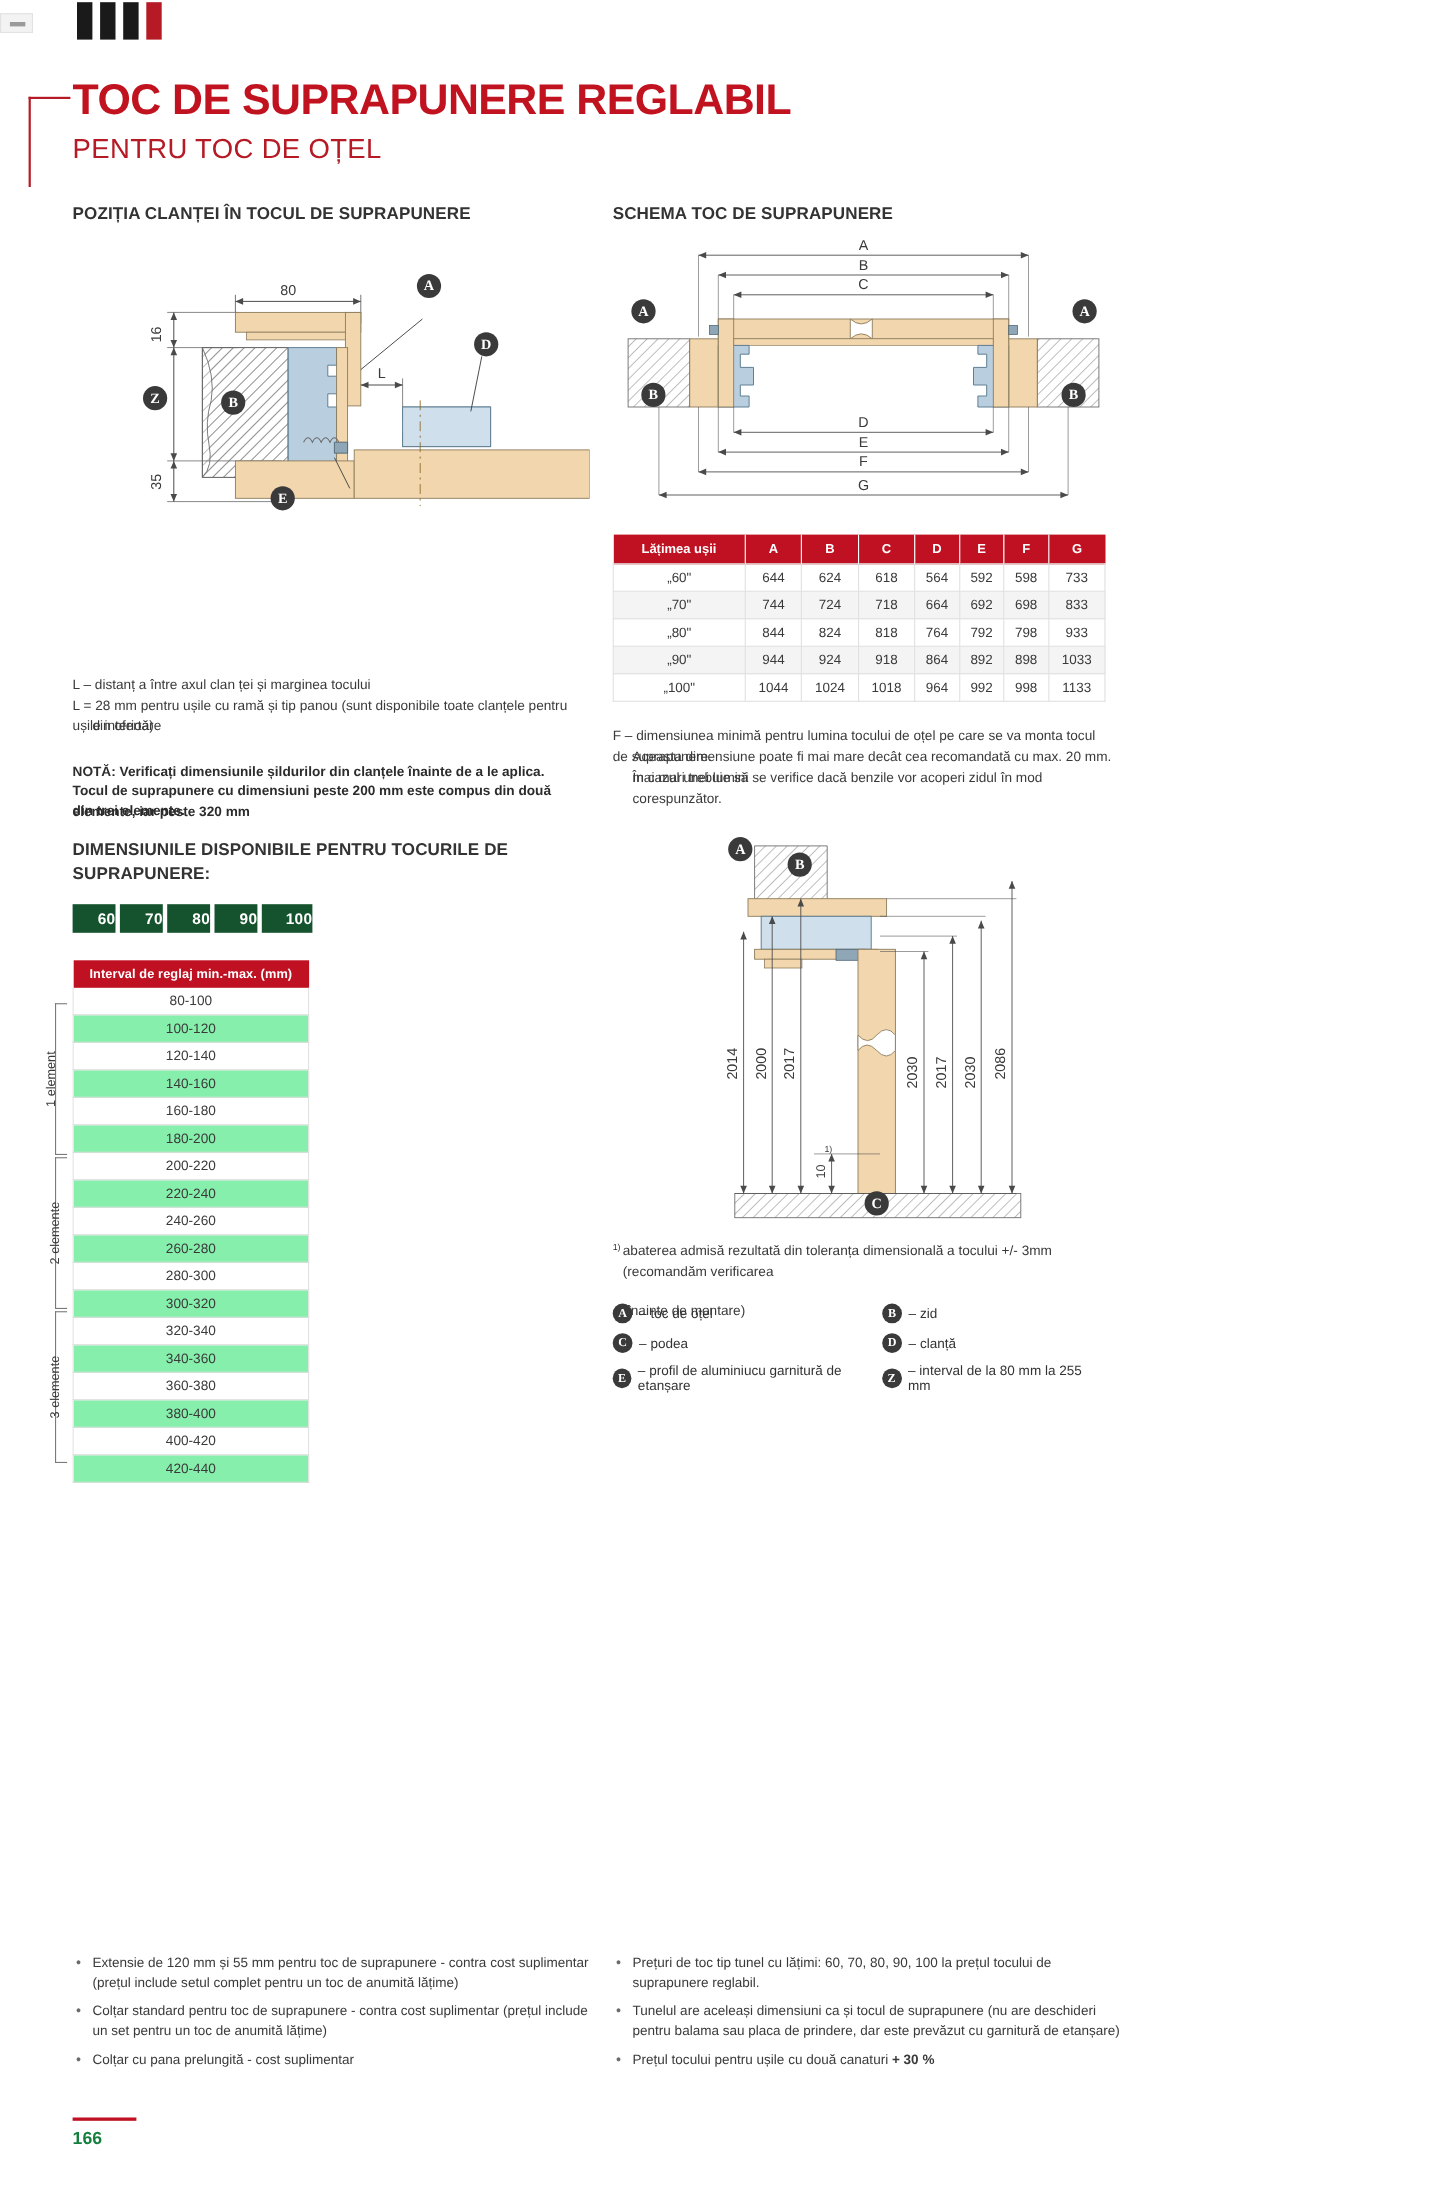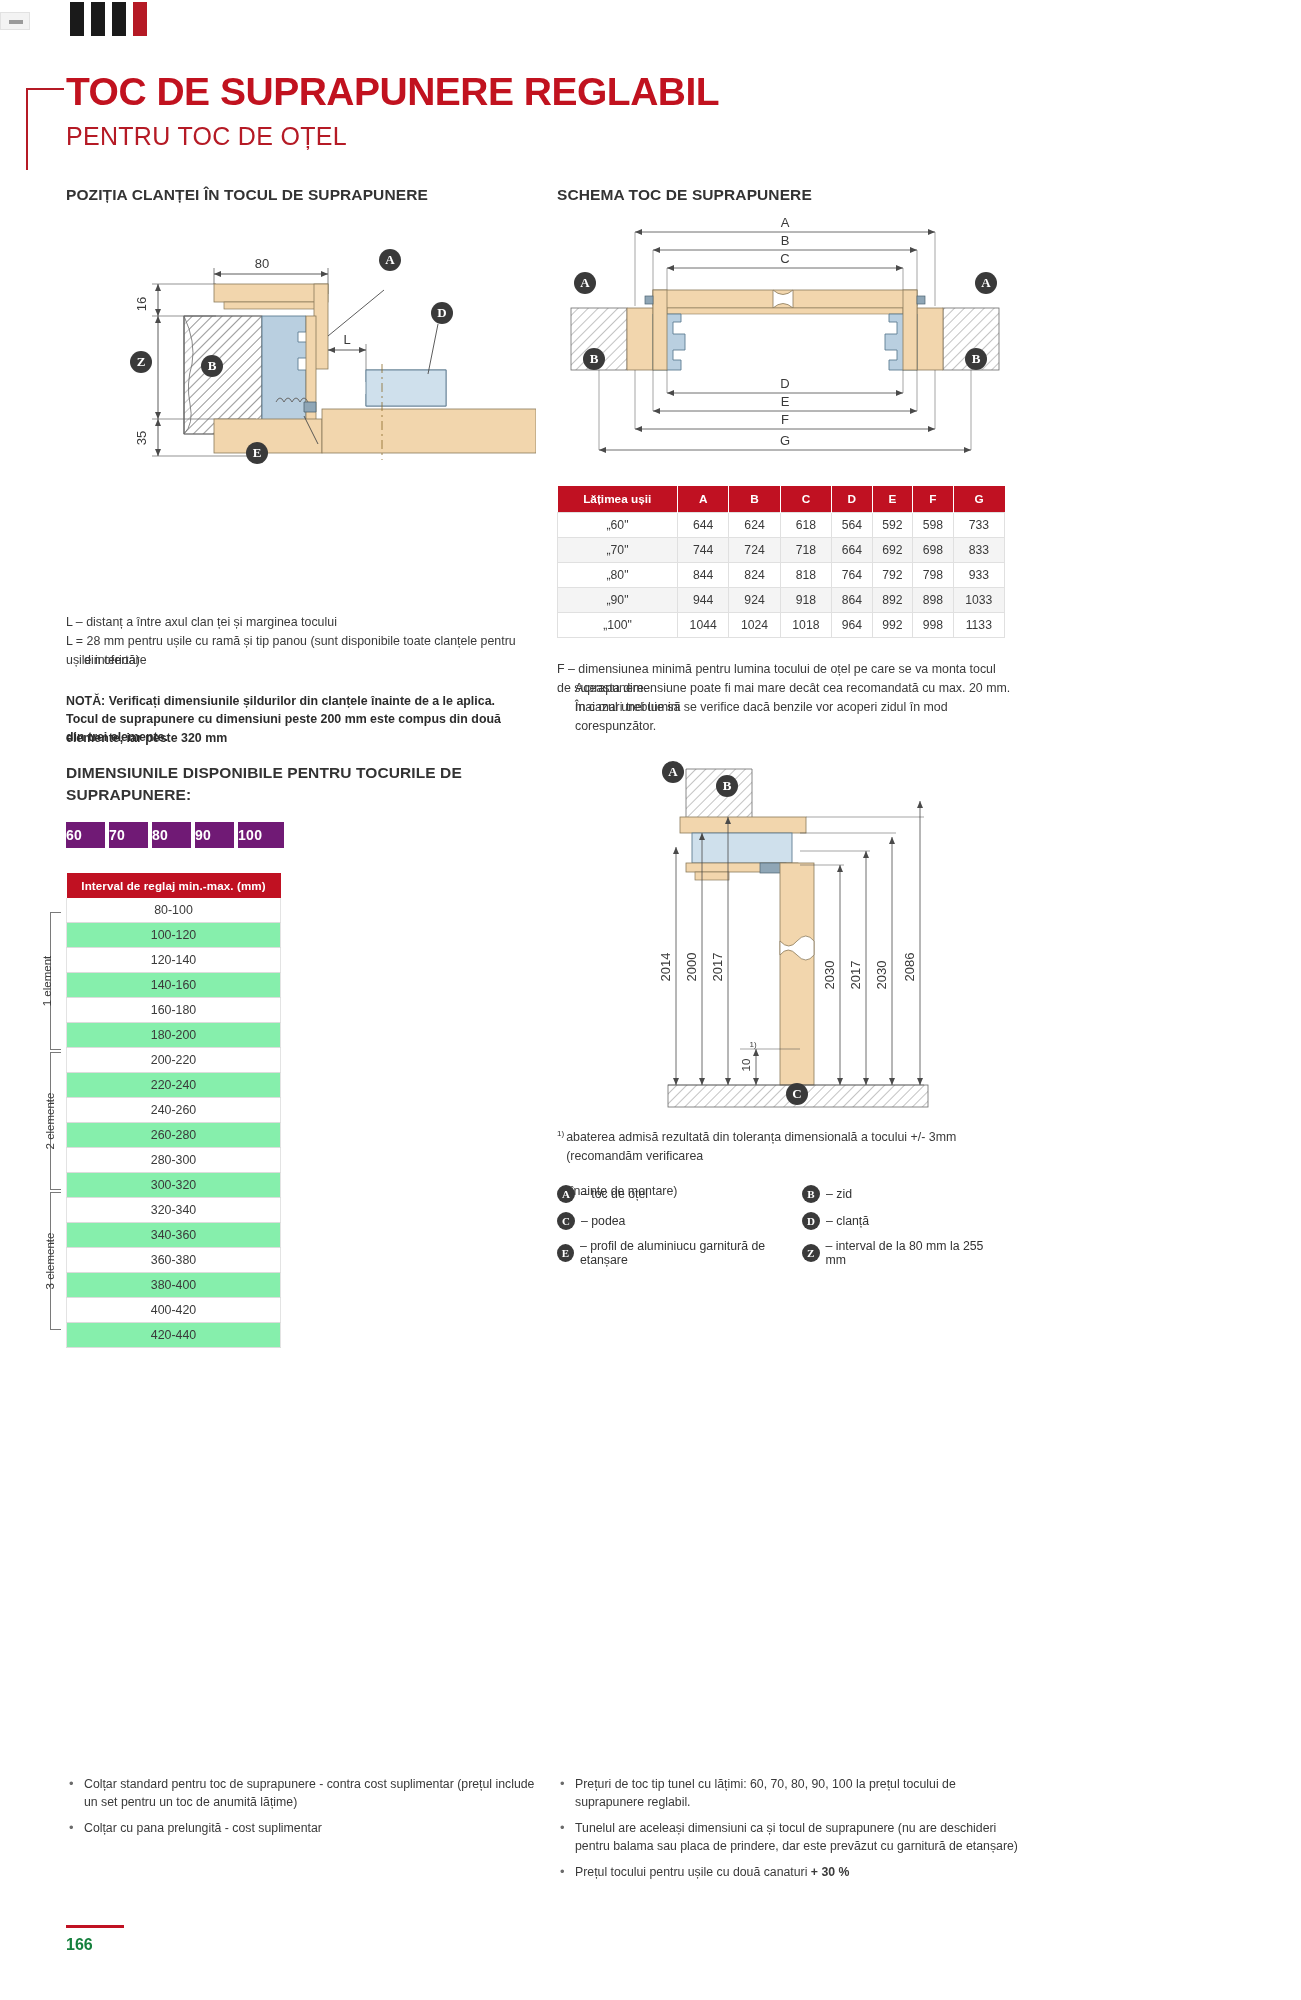--- a/index.html
+++ b/index.html
@@ -59,22 +59,22 @@
     font-size: 12px; font-weight: 700; display: flex;
     align-items: center; justify-content: center;
     font-family: "Liberation Serif", serif;
   }
   .dot.d18 { width: 18px; height: 18px; font-size: 11px; }
   .dot.d22 { width: 22px; height: 22px; font-size: 13px; }
 
   
   .badges { position: absolute; left: 66px; top: 706px; display: flex; gap: 4px; }
   .badge {
-    background: #701a75; color: #fff; font-size: 14px; font-weight: 600;
-    padding: 5px 0; width: 39px; text-align: left; letter-spacing: .3px;
+    background: #14532d; color: #fff; font-size: 14px; font-weight: 600;
+    padding: 5px 0; width: 39px; text-align: right; letter-spacing: .3px;
   }
   .badge.last { width: 46px; }
 
   
   .interval-wrap { position: absolute; left: 66px; top: 757px; width: 215px; }
   table.interval { border-collapse: collapse; width: 215px; }
   table.interval th {
     background: #c01122; color: #fff; font-size: 11.6px; font-weight: 700;
     padding: 6px 0; text-align: center; letter-spacing: .1px;
   }
@@ -596,20 +596,21 @@
     </div>
     <div class="legend-item">
       <span class="dot d18">Z</span>
       <span>– interval de la 80 mm la 255 mm</span>
     </div>
   </div>
 </div>
 
 <div class="bul" style="left:66px; top:1775px; width:470px;">
   <ul>
+    <li>Extensie de 120 mm și 55 mm pentru toc de suprapunere - contra cost suplimentar (prețul include setul complet pentru un toc de anumită lățime)</li>
     <li>Colțar standard pentru toc de suprapunere - contra cost suplimentar (prețul include un set pentru un toc de anumită lățime)</li>
     <li>Colțar cu pana prelungită - cost suplimentar</li>
   </ul>
 </div>
 
 <div class="bul" style="left:557px; top:1775px; width:465px;">
   <ul>
     <li>Prețuri de toc tip tunel cu lățimi: 60, 70, 80, 90, 100 la prețul tocului de suprapunere reglabil.</li>
     <li>Tunelul are aceleași dimensiuni ca și tocul de suprapunere (nu are deschideri pentru balama sau placa de prindere, dar este prevăzut cu garnitură de etanșare)</li>
     <li><span>Prețul tocului pentru ușile cu două canaturi </span><b>+ 30 %</b></li>

